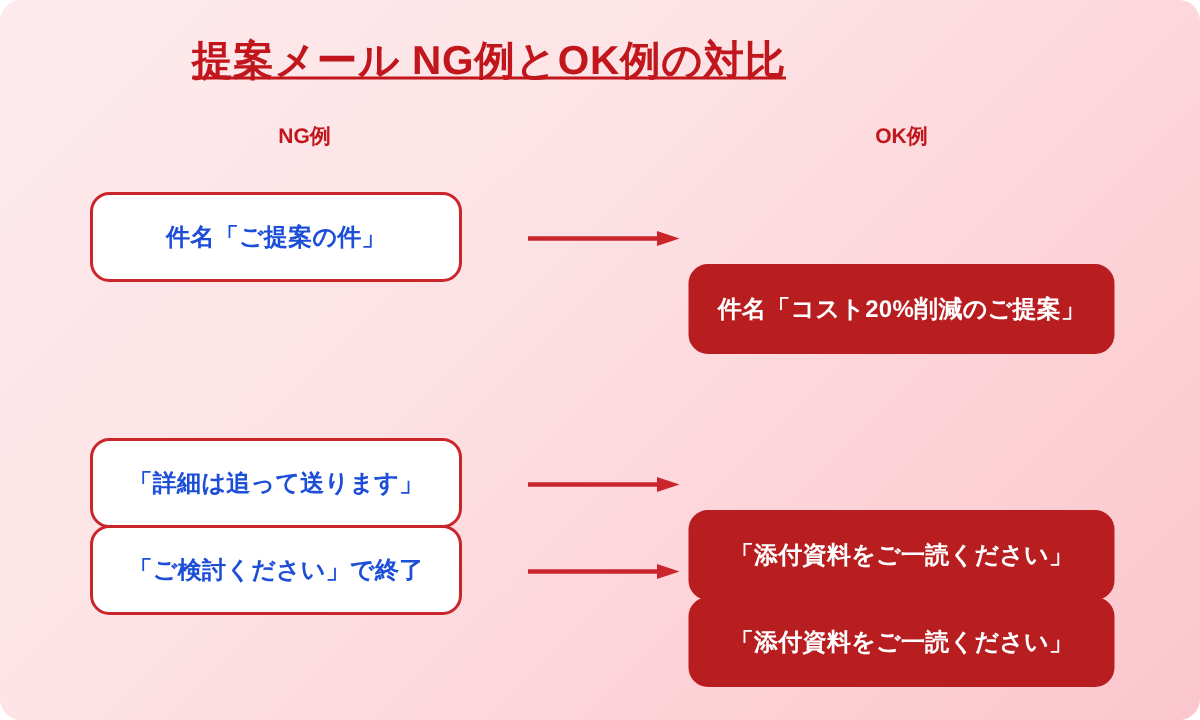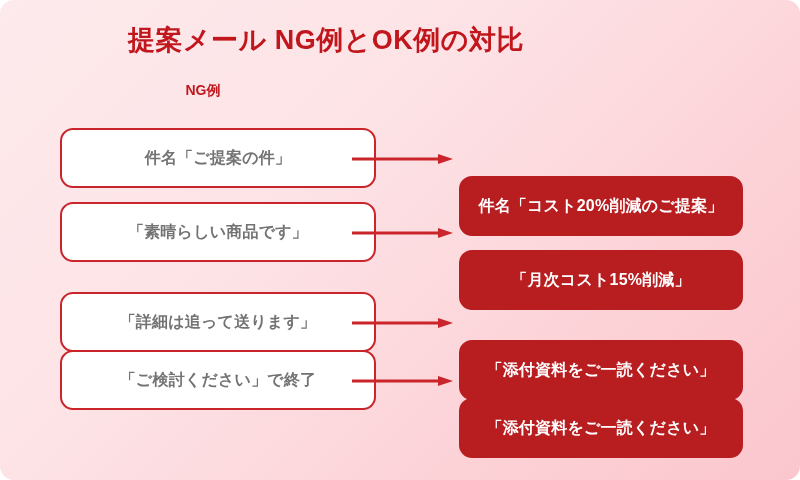--- a/index.html
+++ b/index.html
@@ -29,20 +29,21 @@
     position: absolute;
     top: 22px;
     left: 0;
     width: 652px;
     text-align: center;
     font-size: 27px;
     font-weight: bold;
     color: #c0161c;
     letter-spacing: 0.5px;
     white-space: nowrap;
+    text-decoration: underline;
   }
 
   
   .col-header {
     position: absolute;
     top: 82px;
     font-size: 14px;
     font-weight: bold;
     color: #c0161c;
     text-align: center;
@@ -73,24 +74,24 @@
     justify-content: center;
     border-radius: 13px;
     font-size: 16px;
     font-weight: bold;
     white-space: nowrap;
     letter-spacing: 0.2px;
   }
 
   .box-ng {
     left: 60px;
-    width: 316px;
+    width: 248px;
     background: #ffffff;
     border: 2px solid #c9252a;
-    color: #737373;
+    color: #1d4ed8;
   }
 
   .box-ok {
     left: 459px;
     width: 284px;
     background: #b81d20;
     border: 2px solid #b81d20;
     color: #ffffff;
     margin-top: 48px;
   }
@@ -106,42 +107,33 @@
   .arrow svg { display: block; }
 </style>
 </head>
 <body>
 
 <div id="canvas">
 
   <div id="title">提案メール NG例とOK例の対比</div>
 
   <div id="header-ng" class="col-header">NG例</div>
+  <div id="header-ok" class="col-header">OK例</div>
 
   <div class="row row-0">
     <div class="box box-ng">件名「ご提案の件」</div>
     <div class="arrow">
       <svg width="101" height="10" viewBox="0 0 101 10">
         <line x1="0" y1="5" x2="88" y2="5" stroke="#c9252a" stroke-width="3"></line>
         <polygon points="86,0 101,5 86,10" fill="#c9252a"></polygon>
       </svg>
     </div>
     <div class="box box-ok">件名「コスト20%削減のご提案」</div>
   </div>
 
-  <div class="row row-1">
-    <div class="box box-ng">「素晴らしい商品です」</div>
-    <div class="arrow">
-      <svg width="101" height="10" viewBox="0 0 101 10">
-        <line x1="0" y1="5" x2="88" y2="5" stroke="#c9252a" stroke-width="3"></line>
-        <polygon points="86,0 101,5 86,10" fill="#c9252a"></polygon>
-      </svg>
-    </div>
-    <div class="box box-ok">「月次コスト15%削減」</div>
-  </div>
 
   <div class="row row-2">
     <div class="box box-ng">「詳細は追って送ります」</div>
     <div class="arrow">
       <svg width="101" height="10" viewBox="0 0 101 10">
         <line x1="0" y1="5" x2="88" y2="5" stroke="#c9252a" stroke-width="3"></line>
         <polygon points="86,0 101,5 86,10" fill="#c9252a"></polygon>
       </svg>
     </div>
     <div class="box box-ok">「添付資料をご一読ください」</div>

